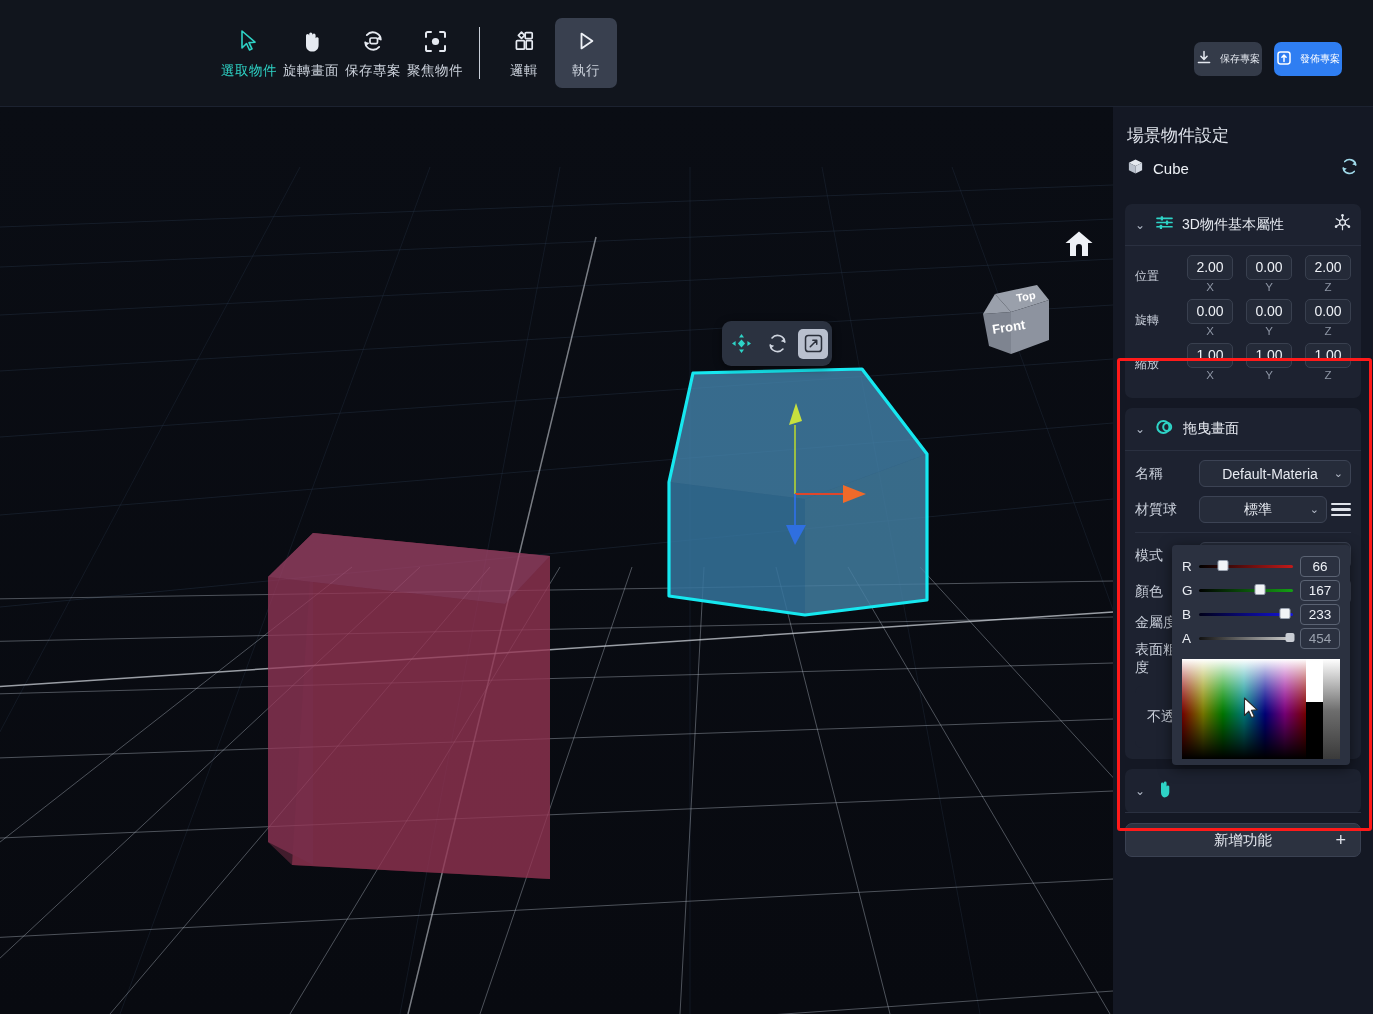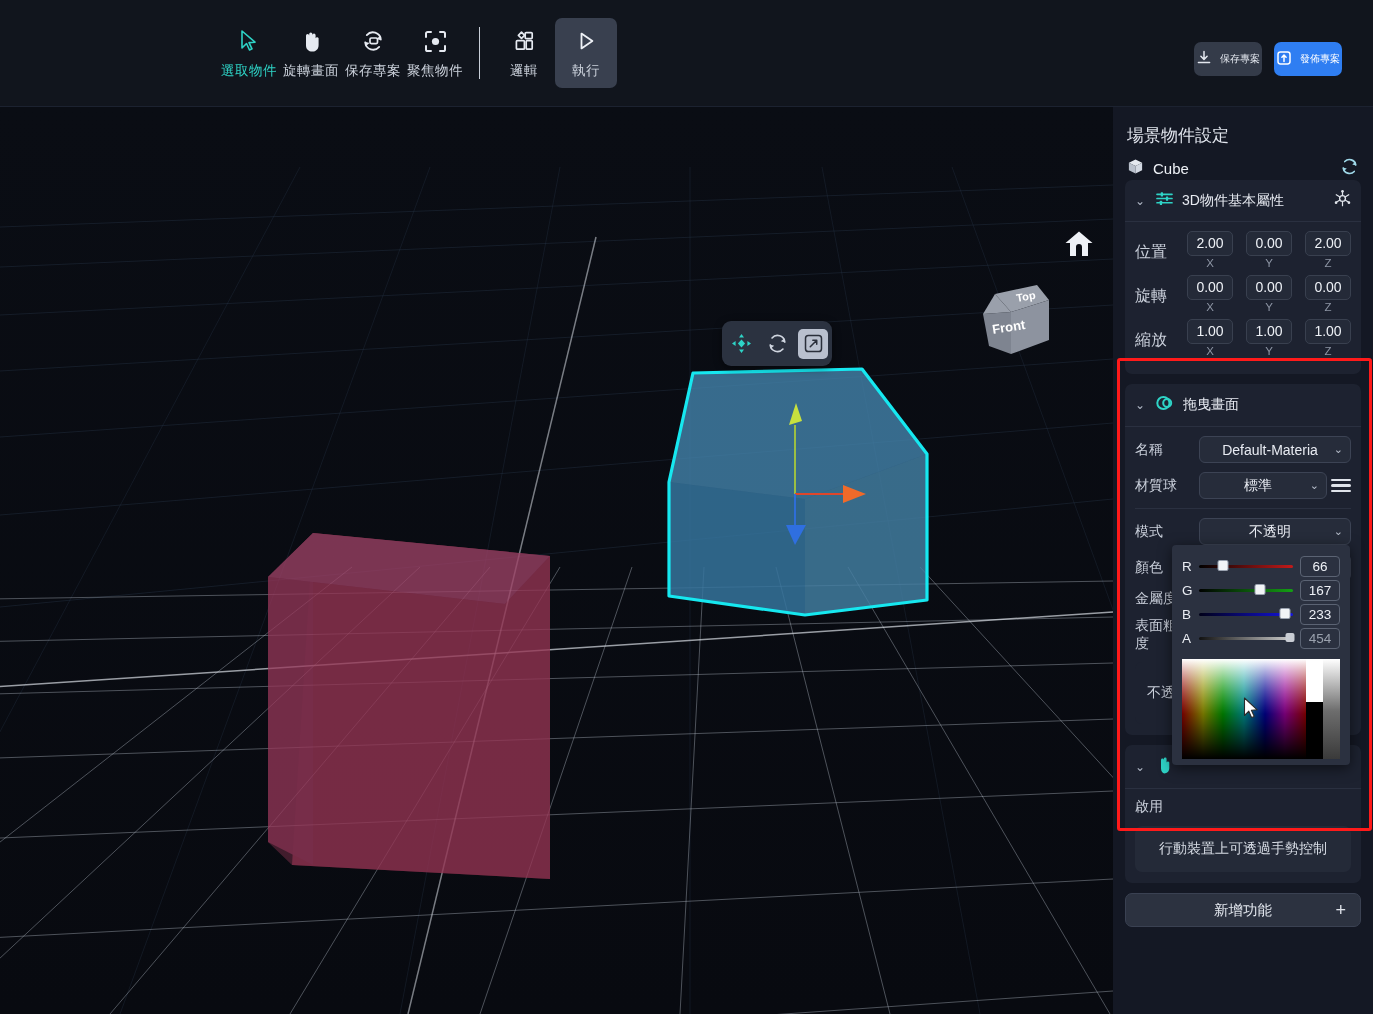--- a/index.html
+++ b/index.html
@@ -60,34 +60,34 @@
   .gz.on { background: #b9c0ce; }
 
   .home-ic { position: absolute; left: 1063px; top: 122px; cursor: pointer; }
 
   
   .panel {
     position: absolute; right: 0; top: 107px; width: 260px; height: 907px;
     background: #141824; padding: 12px 12px 0; overflow: hidden;
   }
   .panel-title { font-size: 17px; color: #e2e6ee; margin: 5px 0 10px 2px; }
-  .obj-row { display: flex; align-items: center; gap: 9px; margin: 0 2px 0; }
+  .obj-row { display: flex; align-items: center; gap: 9px; margin: 0 2px 24px; }
   .obj-name { font-size: 15px; color: #eef1f6; flex: 1; }
 
   .card { background: #1d2230; border-radius: 7px; margin-bottom: 10px; }
   .card-head {
     display: flex; align-items: center; gap: 9px; padding: 10px 10px 10px 8px;
     border-bottom: 1px solid #2a3040; cursor: pointer;
   }
   .card-head .ttl { font-size: 14px; color: #e7eaf1; flex: 1; }
   .chev { color: #aeb6c4; font-size: 12px; width: 14px; text-align: center; }
 
   .card-body { padding: 9px 10px 11px; }
   .prow { display: flex; align-items: center; margin-bottom: 2px; }
-  .plabel { width: 52px; font-size: 16px; color: #c9cfda; flex: none; }
+  .plabel { width: 52px; font-size: 12px; color: #c9cfda; flex: none; }
   .fields { display: flex; gap: 13px; flex: 1; }
   .fwrap { flex: 1; display: flex; flex-direction: column; align-items: center; }
   .num {
     width: 100%; height: 25px; background: #242a38; border: 1px solid #39404f;
     border-radius: 5px; color: #eef1f6; font-size: 14px; text-align: center;
     font-family: "Liberation Sans", sans-serif; line-height: 23px;
   }
   .axis { font-size: 11.5px; color: #8d95a4; margin-top: 1px; margin-bottom: 4px; }
 
   .mrow { display: flex; align-items: center; margin-bottom: 9px; gap: 4px; }
@@ -555,26 +555,20 @@
 
     <div class="card">
       <div class="card-head">
         <span class="chev">⌄</span>
         <span>
           <svg width="18" height="19" viewBox="0 0 18 19">
               <path d="M5 12V5a1.4 1.4 0 0 1 2.8 0v5.4V4a1.4 1.4 0 0 1 2.8 0v6.4V7.6a1.4 1.4 0 0 1 2.7 0V13c0 3.4-2.2 5.4-5 5.4C6.8 18.4 5 16.2 5 13.4z" fill="#2ed3c6"></path>
             </svg>
         </span>
       </div>
-      <div class="card-body">
-        <div class="mrow">
-          <span class="mlabel">啟用</span>
-        </div>
-        <div class="note">行動裝置上可透過手勢控制</div>
-      </div>
     </div>
 
     <div class="addbtn">
       <span>新增功能</span>
       <span class="plus">+</span>
     </div>
   </div>
 
   <div class="hl-rect"></div>
 

